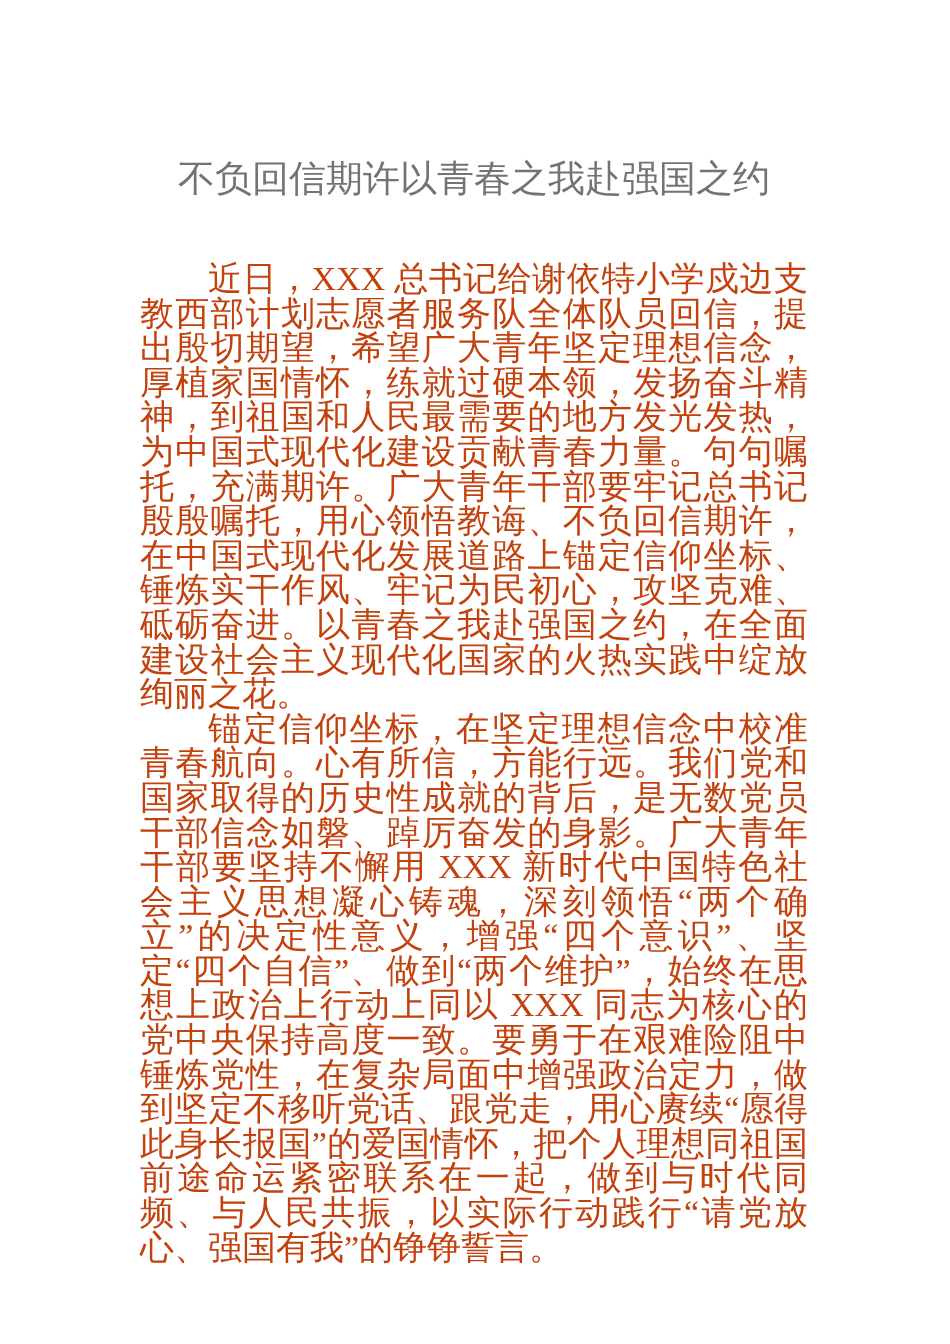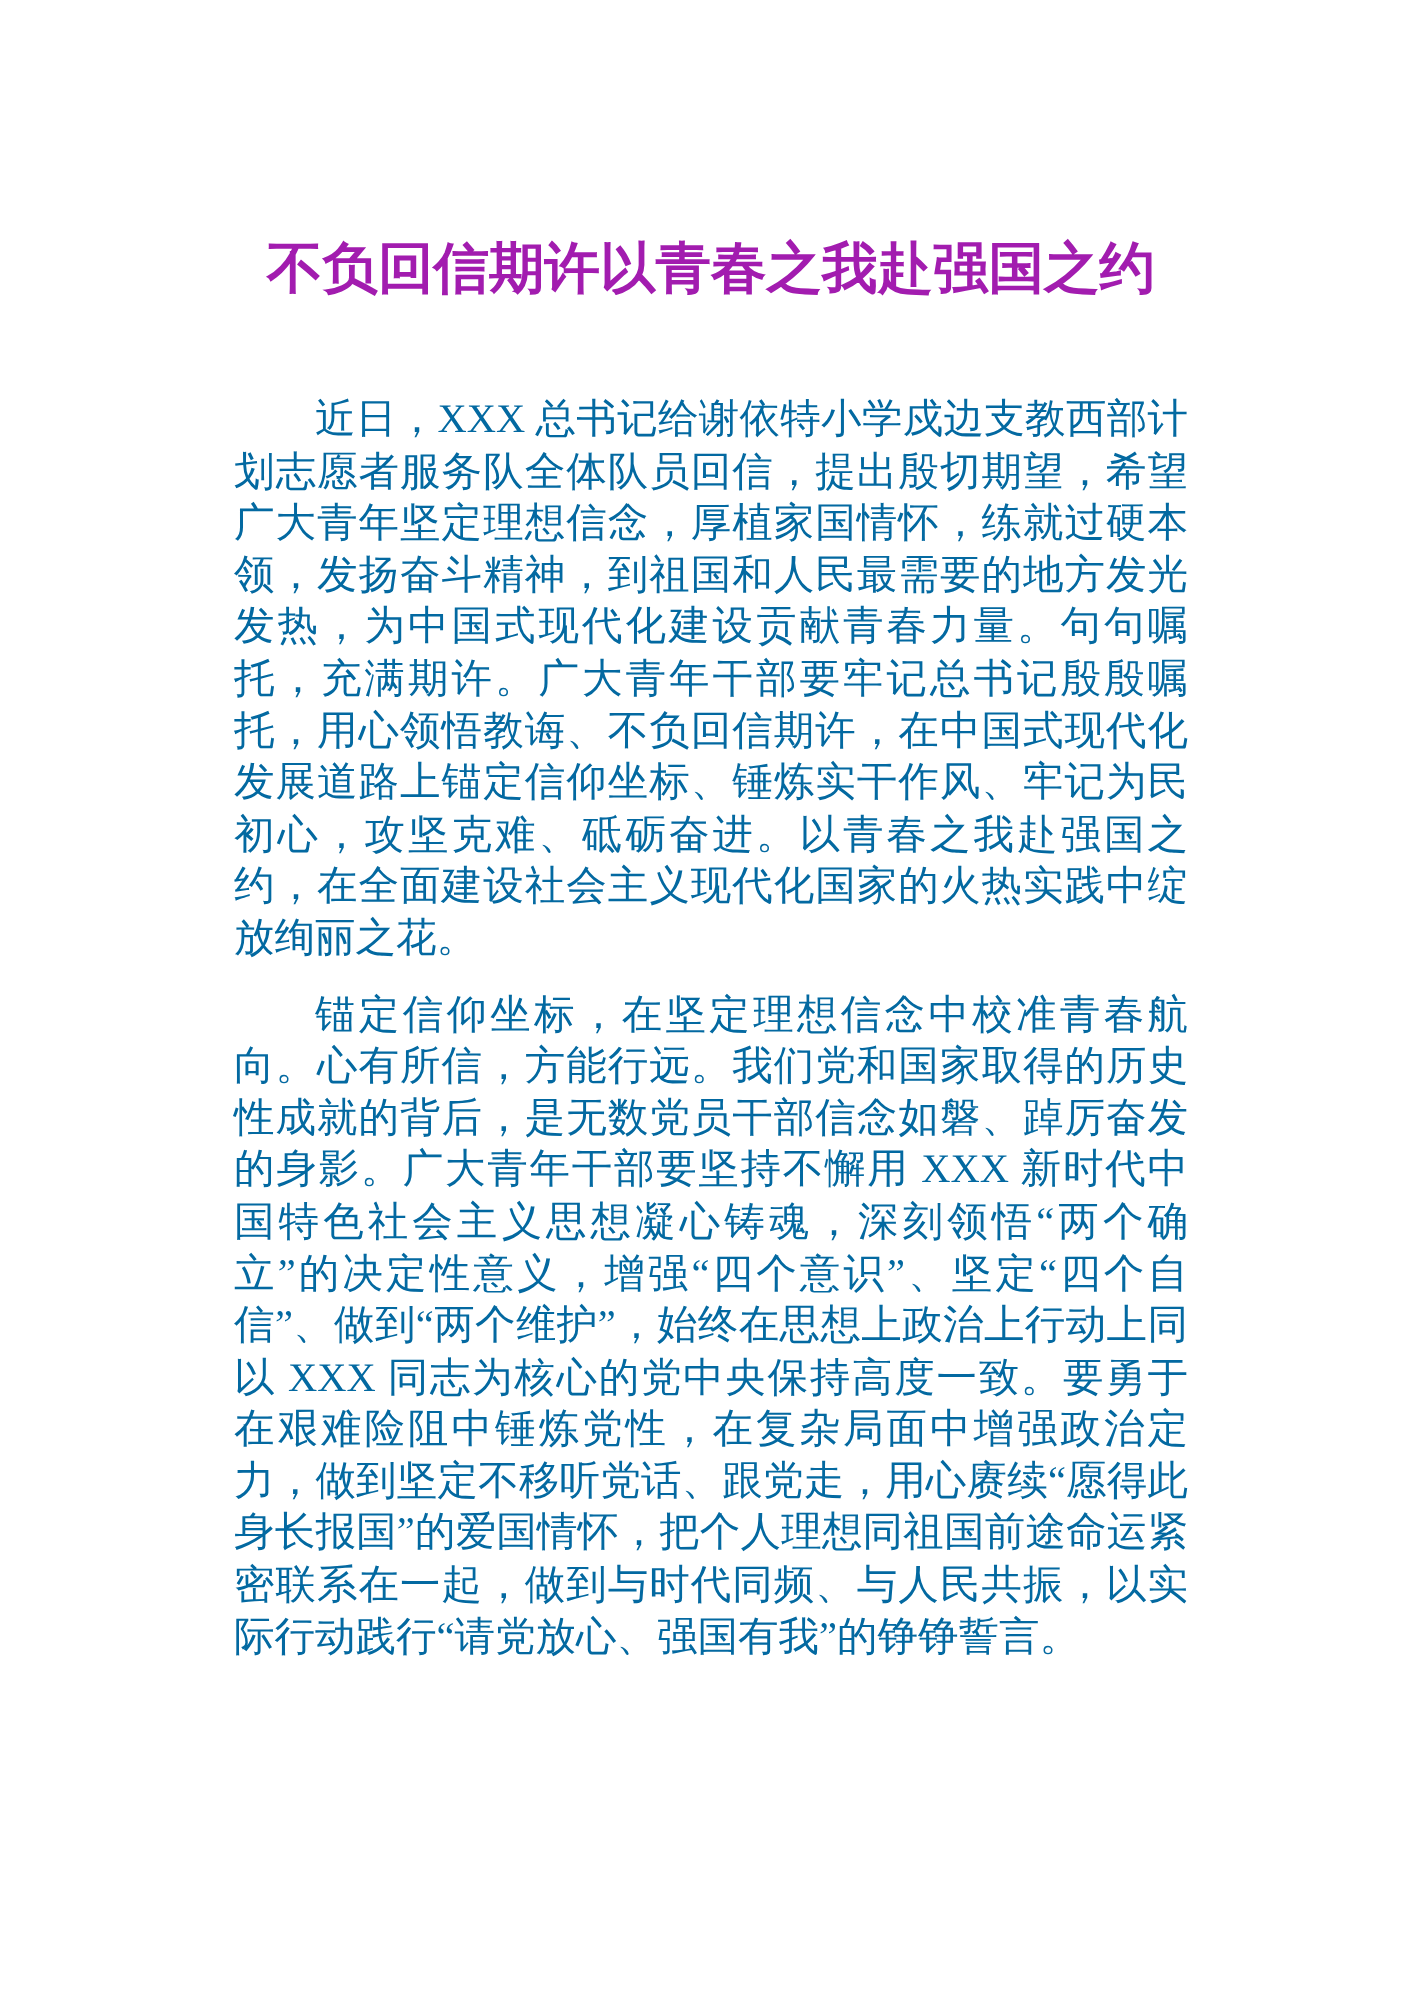--- a/index.html
+++ b/index.html
@@ -11,37 +11,37 @@
     margin: 0 auto;
     background: #ffffff;
     overflow: hidden;
     color: #000000;
   }
   .doc {
     padding: 156px 142px 0 140px;
   }
   .doc-title {
     font-family: "Liberation Sans", "DejaVu Sans", sans-serif;
-    font-weight: 700;
+    font-weight: 400;
     font-size: 37px;
     line-height: 46px;
     text-align: center;
     letter-spacing: 0px;
     margin-bottom: 60px;
-    color: #a21caf;
+    color: #737373;
   }
   .doc-body p {
     font-family: "Liberation Serif", "DejaVu Serif", serif;
-    font-size: 27px;
+    font-size: 34px;
     line-height: 34.6px;
     text-indent: 2em;
     text-align: justify;
     word-break: break-all;
-    color: #0369a1;
-    margin: 16px;
+    color: #c2410c;
+    margin: 0;
   }
 </style>
 </head>
 <body>
 
 <div class="page">
   <div class="doc">
     <h1 class="doc-title">不负回信期许以青春之我赴强国之约</h1>
     <div class="doc-body">
       <p>近日，XXX 总书记给谢依特小学戍边支教西部计划志愿者服务队全体队员回信，提出殷切期望，希望广大青年坚定理想信念，厚植家国情怀，练就过硬本领，发扬奋斗精神，到祖国和人民最需要的地方发光发热，为中国式现代化建设贡献青春力量。句句嘱托，充满期许。广大青年干部要牢记总书记殷殷嘱托，用心领悟教诲、不负回信期许，在中国式现代化发展道路上锚定信仰坐标、锤炼实干作风、牢记为民初心，攻坚克难、砥砺奋进。以青春之我赴强国之约，在全面建设社会主义现代化国家的火热实践中绽放绚丽之花。</p>

